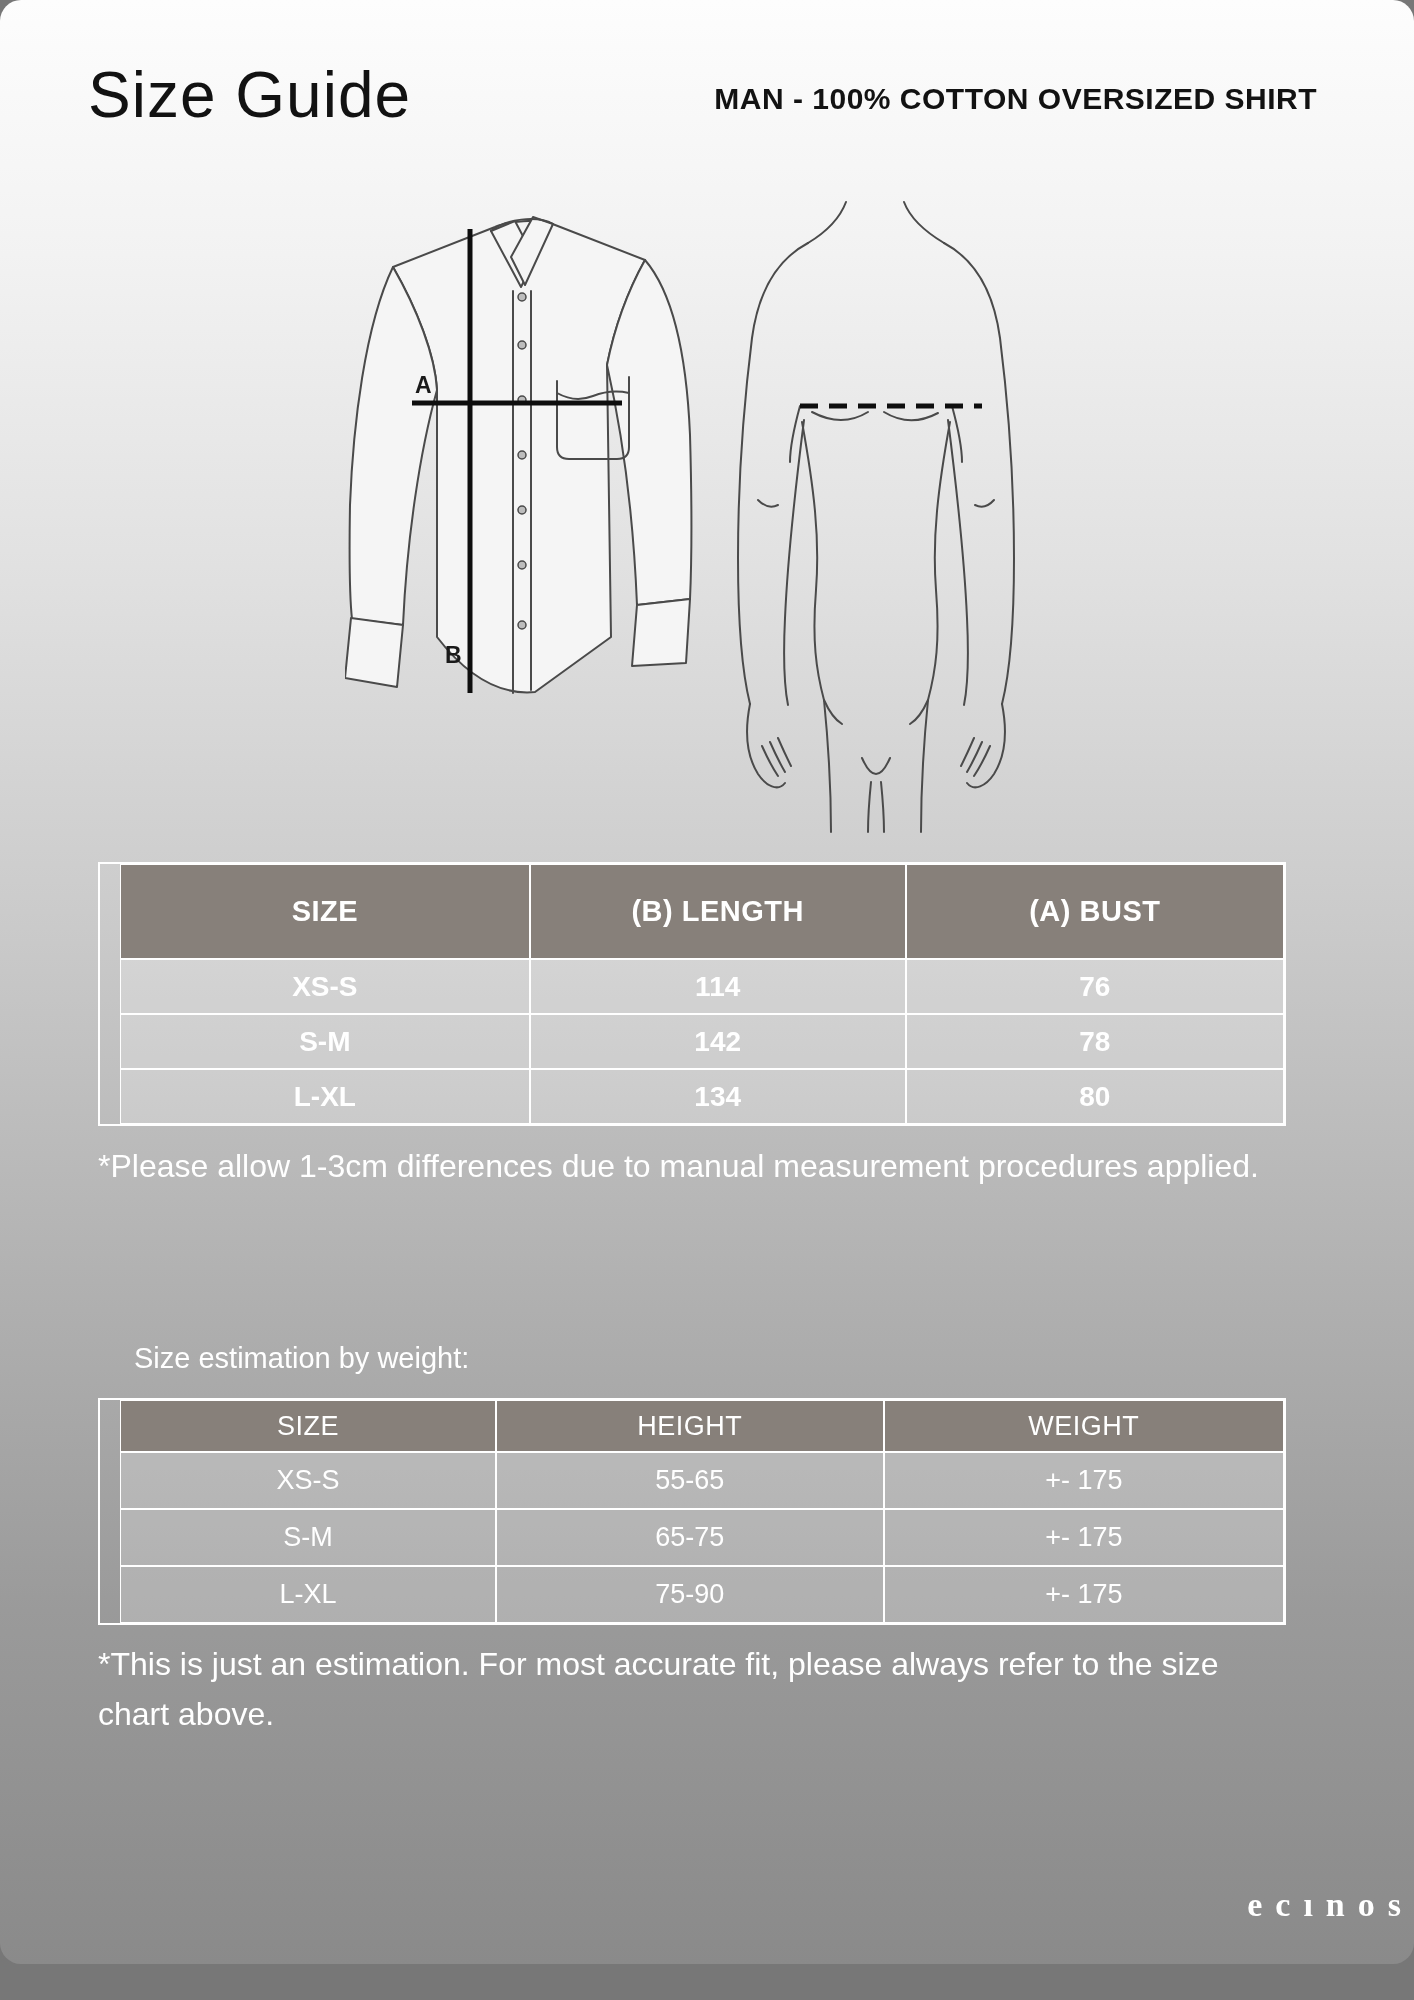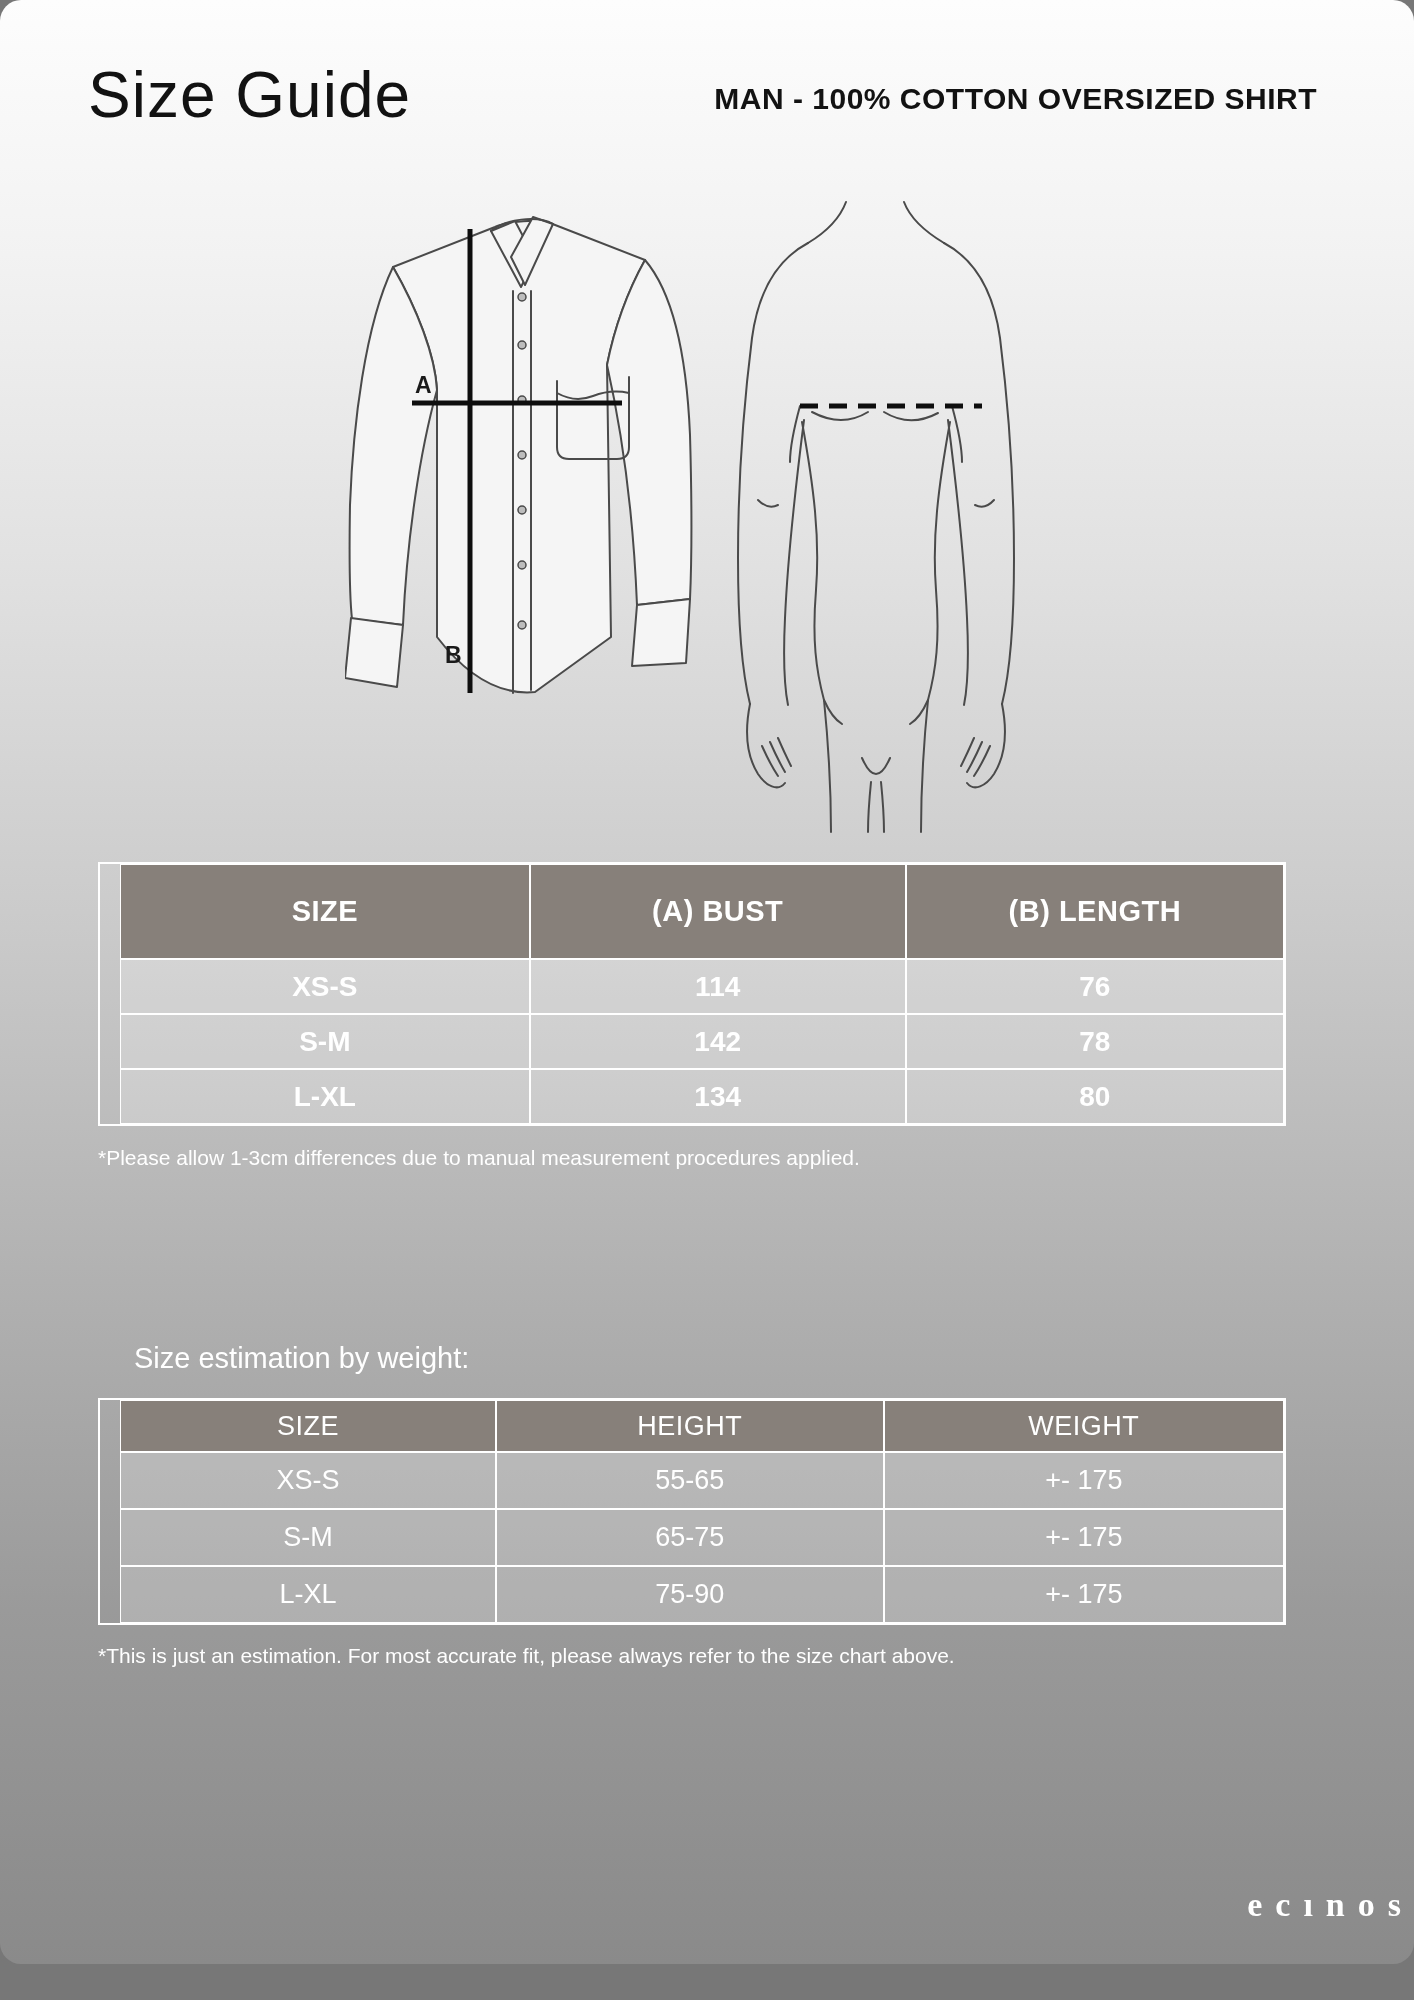--- a/index.html
+++ b/index.html
@@ -29,21 +29,21 @@
     display:flex; align-items:center; justify-content:center;
     border:1.5px solid #fff; color:#fff; text-align:center;
   }
   .t1 { top:862px; }
   .t1 .hrow .cell { height:95px; background:#87807a; font-size:29px; font-weight:700; letter-spacing:0.5px; }
   .t1 .drow .cell { height:55px; background:rgba(255,255,255,0.22); font-size:28px; font-weight:700; }
   .t2 { top:1398px; }
   .t2 .hrow .cell { height:52px; background:#87807a; font-size:27px; font-weight:400; letter-spacing:0.5px; }
   .t2 .drow .cell { height:57px; background:rgba(255,255,255,0.22); font-size:27px; font-weight:400; }
 
-  .note { position:absolute; left:98px; width:1200px; color:#fff; font-size:21px; line-height:1.55; }
+  .note { position:absolute; left:98px; width:1200px; color:#fff; font-size:32px; line-height:1.55; }
   .note1 { top:1142px; }
   .note2 { top:1640px; width:1190px; }
   .section-heading { position:absolute; left:98px; top:1342px; color:#fff; font-size:29px;margin-left:36px; }
   .brand {
     position:absolute; left:0; top:1886px; width:100%;
     text-align:right; color:#fff; font-family:"Liberation Serif", serif;
     font-size:34px; font-weight:700; letter-spacing:13px;
   }
   svg .ln { fill:none; stroke:#4a4a4a; stroke-width:2; stroke-linecap:round; stroke-linejoin:round; }
   svg .fillpiece { fill:#f5f5f5; stroke:#4a4a4a; stroke-width:2; stroke-linejoin:round; }
@@ -132,22 +132,22 @@
       <path d="M134,560 Q148,592 162,560"></path>
       <path d="M143,584 C141,604 140,622 140,634"></path>
       <path d="M153,584 C155,604 156,622 156,634"></path>
     </g>
     <path class="measure" d="M72,208 L254,208" stroke-width="6" stroke-dasharray="18 11"></path>
   </svg>
 
   <div class="tbl t1">
     <div class="row hrow">
       <div class="cell">SIZE</div>
+      <div class="cell">(B) LENGTH</div>
       <div class="cell">(A) BUST</div>
-      <div class="cell">(B) LENGTH</div>
     </div>
     <div class="row drow">
       <div class="cell">XS-S</div>
       <div class="cell">114</div>
       <div class="cell">76</div>
     </div>
     <div class="row drow">
       <div class="cell">S-M</div>
       <div class="cell">142</div>
       <div class="cell">78</div>

